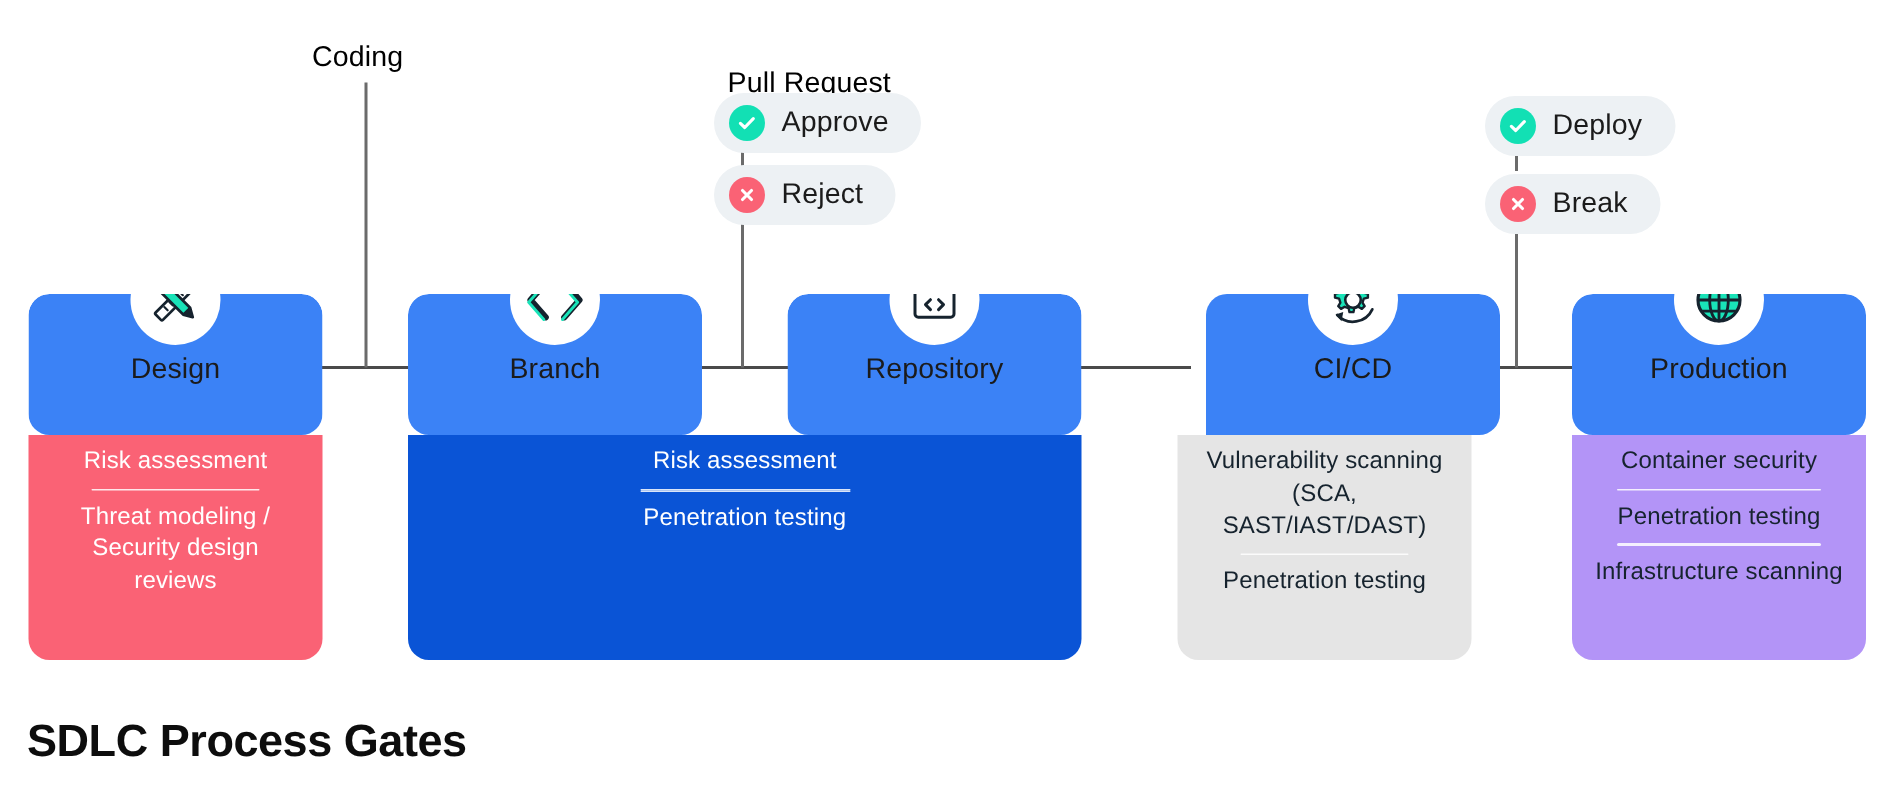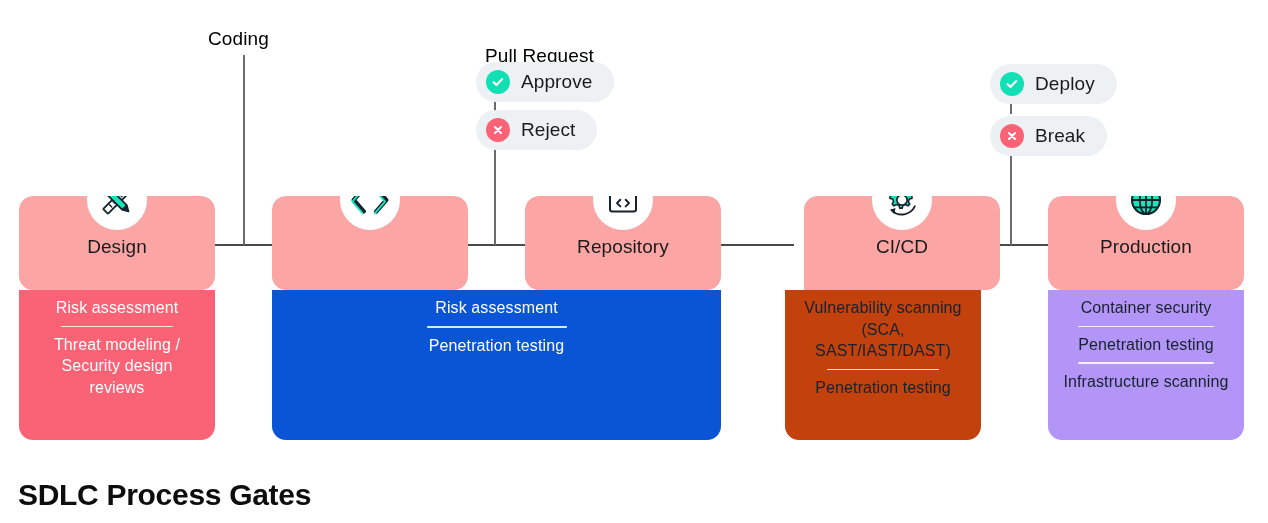--- a/index.html
+++ b/index.html
@@ -72,21 +72,21 @@
   .pill-badge svg { display: block; }
 
   
   .card {
     position: absolute;
     border-radius: 14px;
     overflow: hidden;
   }
   .card-head {
     position: relative;
-    background: #fca5a5;
+    background: #3b82f6;
     width: 100%;
     height: 100%;
     border-radius: 14px 14px 0 0;
   }
   .notch {
     position: absolute;
     top: -26px;
     left: 50%;
     transform: translateX(-50%);
     width: 60px;
@@ -246,20 +246,21 @@
     <div class="card-head">
       <div class="notch"></div>
       <div class="card-icon">
         <svg width="46" height="34" viewBox="0 0 48 34">
           <path d="M17.5 5 L7 17 L17.5 29" fill="none" stroke="#16232e" stroke-width="4.4" stroke-linecap="round" stroke-linejoin="round"></path>
           <path d="M17.5 5 L7 17 L17.5 29" fill="none" stroke="#19e3b8" stroke-width="2.0" stroke-linecap="round" stroke-linejoin="round" transform="translate(-1.3,1.6)"></path>
           <path d="M30.5 5 L41 17 L30.5 29" fill="none" stroke="#16232e" stroke-width="4.4" stroke-linecap="round" stroke-linejoin="round"></path>
           <path d="M30.5 5 L41 17 L30.5 29" fill="none" stroke="#19e3b8" stroke-width="2.0" stroke-linecap="round" stroke-linejoin="round" transform="translate(-1.3,1.6)"></path>
         </svg>
       </div>
+      <div class="card-title" style="top:40px;">Branch</div>
     </div>
   </div>
 
   <div class="card" style="left:525px; top:196px; width:196px; height:94px;">
     <div class="card-head">
       <div class="notch"></div>
       <div class="card-icon">
         <svg width="34" height="34" viewBox="0 0 34 34">
           <rect x="4" y="5.5" width="26" height="23" rx="2.2" fill="#ffffff" stroke="#16232e" stroke-width="2"></rect>
           <path d="M4 11.5 h26" stroke="#16232e" stroke-width="2"></path>
@@ -292,21 +293,21 @@
           <path d="M14 36.8 L9.8 32.2 L15.2 30.4 z" fill="#16232e"></path>
           <g>
             <path d="M22 9.6 l3.0 1.0 2.7 -1.6 2.1 2.1 -1.6 2.7 1.0 3.0 3.1 0.7 v3.0 l-3.1 0.7 -1.0 3.0 1.6 2.7 -2.1 2.1 -2.7 -1.6 -3.0 1.0 -0.7 3.1 h-3.0 l-0.7 -3.1 -3.0 -1.0 -2.7 1.6 -2.1 -2.1 1.6 -2.7 -1.0 -3.0 -3.1 -0.7 v-3.0 l3.1 -0.7 1.0 -3.0 -1.6 -2.7 2.1 -2.1 2.7 1.6 3.0 -1.0 0.7 -3.1 h3.0 z" transform="translate(1.6,0.6) scale(0.92) translate(1.2,1.0)" fill="#19e3b8" stroke="#16232e" stroke-width="1.8" stroke-linejoin="round"></path>
             <circle cx="22" cy="22" r="5.4" fill="#ffffff" stroke="#16232e" stroke-width="1.8"></circle>
           </g>
         </svg>
       </div>
       <div class="card-title" style="top:40px;">CI/CD</div>
     </div>
   </div>
-  <div class="body" style="left:785px; top:290px; width:196px; height:150px; background:#c2410c;">
+  <div class="body" style="left:785px; top:290px; width:196px; height:150px; background:#e5e5e5;">
     <div class="body-items">
       <div class="body-item dark">Vulnerability scanning
 (SCA,
 SAST/IAST/DAST)</div>
       <div class="divider" style="width:112px;"></div>
       <div class="body-item dark">Penetration testing</div>
     </div>
   </div>
 
   <div class="card" style="left:1048px; top:196px; width:196px; height:94px;">

